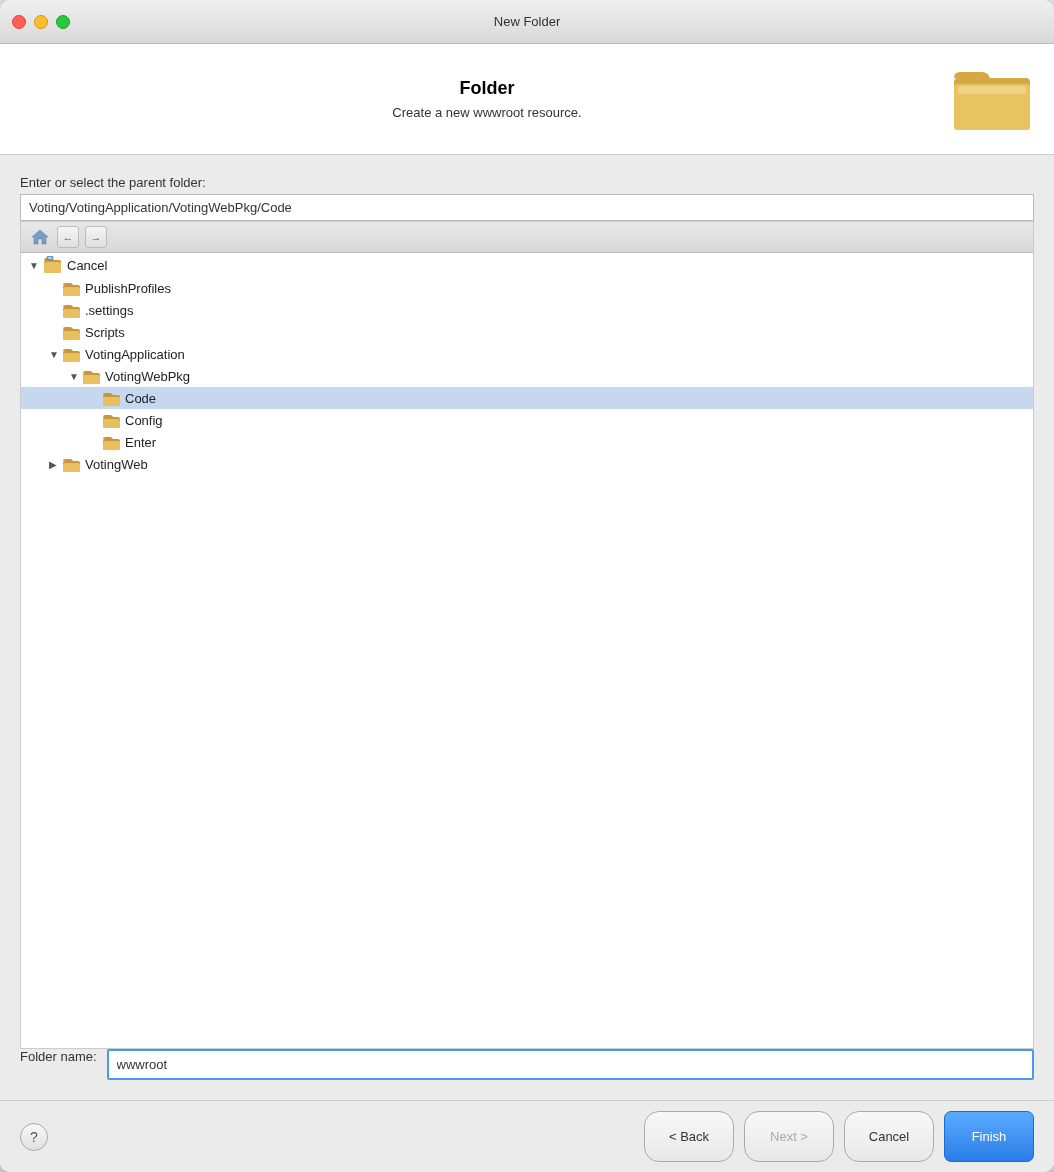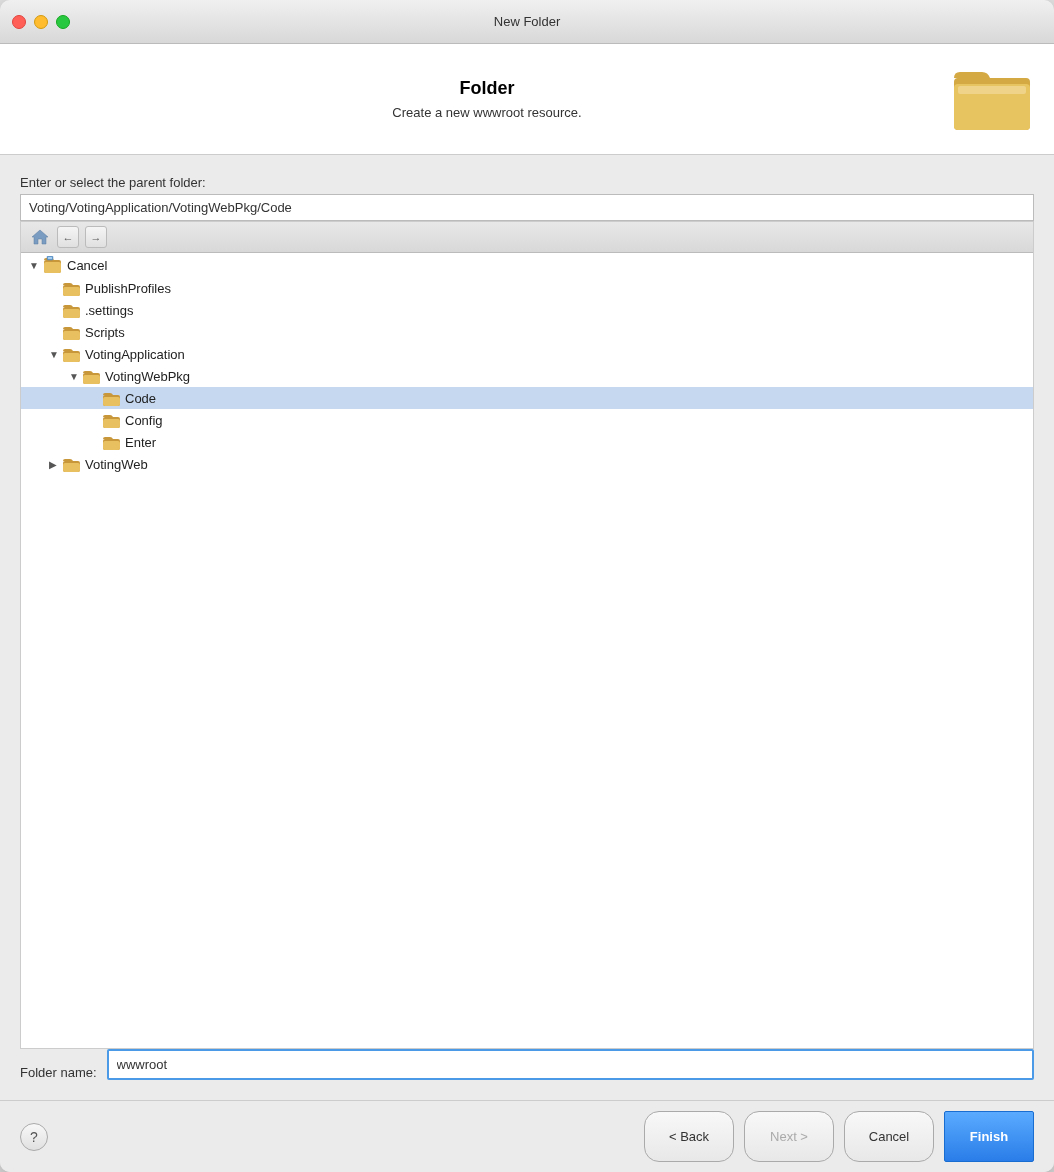--- a/index.html
+++ b/index.html
@@ -174,21 +174,21 @@
     .folder-icon-small {
       display: inline-flex;
       align-items: center;
       margin-right: 4px;
       flex-shrink: 0;
     }
 
     
     .folder-name-row {
       display: flex;
-      align-items: flex-end;
+      align-items: flex-start;
       gap: 10px;
       flex-shrink: 0;
     }
     .folder-name-label {
       font-size: 13px;
       color: #333;
       white-space: nowrap;
       font-weight: normal;
     }
     .folder-name-input {
@@ -252,26 +252,26 @@
       color: #333;
       min-width: 90px;
     }
     .btn-normal.disabled {
       color: #aaa;
       cursor: default;
     }
     .btn-primary {
       background: linear-gradient(to bottom, #5aabff, #2a7de8);
       border: 1px solid #1a6dd0;
-      border-radius: 2px;
+      border-radius: 7px;
       padding: 7px 22px;
       font-size: 13px;
       cursor: pointer;
       color: #fff;
-      font-weight: 700;
+      font-weight: 400;
       min-width: 90px;
     }
   </style>
 </head>
 <body>
 
 <div class="title-bar">
   <div class="traffic-lights">
     <div class="traffic-light tl-close"></div>
     <div class="traffic-light tl-min"></div>

